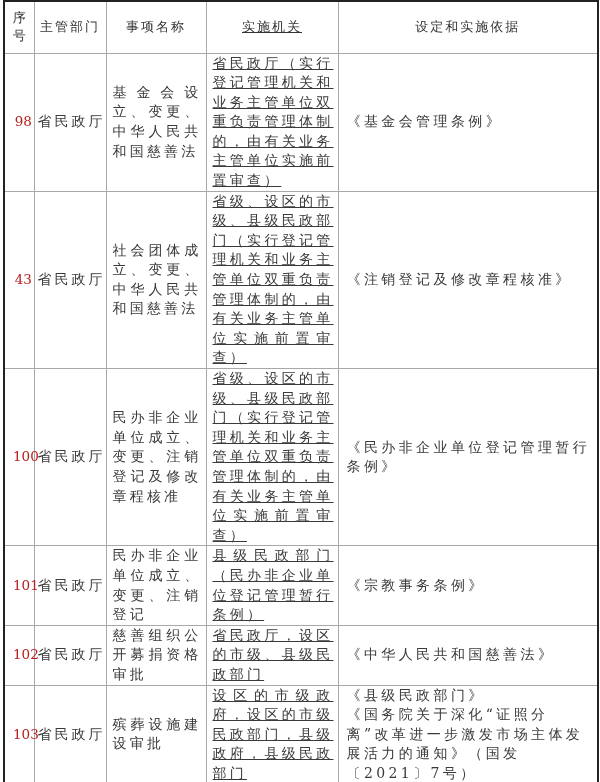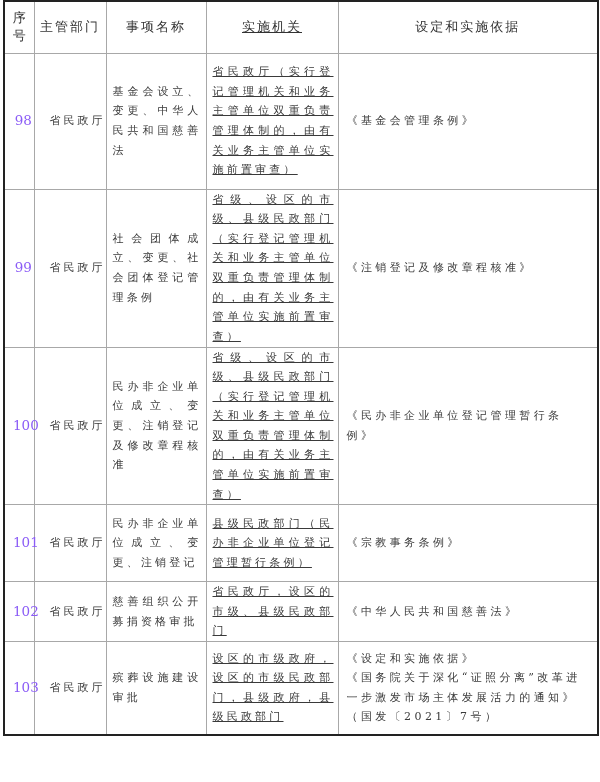--- a/index.html
+++ b/index.html
@@ -2,31 +2,31 @@
 <html><head>
 <meta charset="utf-8">
 <style>
   html, body { margin: 0; padding: 0; background: #ffffff; }
   body { width: 600px; height: 782px; overflow: hidden; position: relative;
          font-family: "DejaVu Serif", "Liberation Serif", serif; color: #3a3a3a; }
   .doc-table { position: absolute; left: 3px; top: 0; width: 594px;
                border-collapse: collapse; table-layout: fixed; }
   .doc-table td, .doc-table th {
     border: 1px solid #a8a8a8; padding: 0; vertical-align: middle;
-    font-weight: normal; font-size: 11px; line-height: 19.6px; }
+    font-weight: normal; font-size: 14px; line-height: 19.6px; }
   .doc-table { border-left: 2px solid #222; border-right: 2px solid #222;
                border-top: 2px solid #222; border-bottom: 2px solid #222; }
   .doc-table th { font-family: "DejaVu Sans", "Liberation Sans", sans-serif;
                   font-size: 13px; color: #333; letter-spacing: 2px; text-align: center; }
   .c-no { width: 30px; text-align: center; }
   .c-dept { width: 72px; text-align: right; letter-spacing: 3px; }
   .c-item { width: 100px; }
   .c-org { width: 132px; text-decoration: underline; }
   .c-basis { width: 260px; margin-left: 39px; }
-  td.c-no { font-size: 13.5px; color: #8b5cf6; letter-spacing: 0; padding-left: 8px; }
+  td.c-no { font-size: 13.5px; color: #b91c1c; letter-spacing: 0; padding-left: 8px; }
   .cell-text { padding: 0 4px 0 6px; letter-spacing: 3.2px; text-align: justify; word-break: break-all; }
   .cell-basis { padding: 0 6px 0 8px; letter-spacing: 3.4px; }
   .basis-line { display: block; }
   th.c-no { line-height: 18px; letter-spacing: 0; }
 </style>
 </head>
 <body>
 
 <table class="doc-table">
   <colgroup>
@@ -55,24 +55,24 @@
       <td class="c-org">
           <div class="cell-text">省民政厅（实行登记管理机关和业务主管单位双重负责管理体制的，由有关业务主管单位实施前置审查）</div>
         </td>
       <td class="c-basis">
           <div class="cell-basis">
             <span class="basis-line">《基金会管理条例》</span>
           </div>
         </td>
     </tr>
     <tr style="height: 158px;">
-      <td class="c-no">99</td>
+      <td class="c-no">43</td>
       <td class="c-dept">省民政厅</td>
       <td class="c-item">
-          <div class="cell-text">社会团体成立、变更、社会团体登记管理条例</div>
+          <div class="cell-text">社会团体成立、变更、中华人民共和国慈善法</div>
         </td>
       <td class="c-org">
           <div class="cell-text">省级、设区的市级、县级民政部门（实行登记管理机关和业务主管单位双重负责管理体制的，由有关业务主管单位实施前置审查）</div>
         </td>
       <td class="c-basis">
           <div class="cell-basis">
             <span class="basis-line">《注销登记及修改章程核准》</span>
           </div>
         </td>
     </tr>
@@ -125,20 +125,20 @@
       <td class="c-no">103</td>
       <td class="c-dept">省民政厅</td>
       <td class="c-item">
           <div class="cell-text">殡葬设施建设审批</div>
         </td>
       <td class="c-org">
           <div class="cell-text">设区的市级政府，设区的市级民政部门，县级政府，县级民政部门</div>
         </td>
       <td class="c-basis">
           <div class="cell-basis">
-            <span class="basis-line">《设定和实施依据》</span>
+            <span class="basis-line">《县级民政部门》</span>
             <span class="basis-line">《国务院关于深化“证照分离”改革进一步激发市场主体发展活力的通知》（国发〔2021〕7号）</span>
           </div>
         </td>
     </tr>
 
   </tbody>
 </table>
 
 </body></html>

